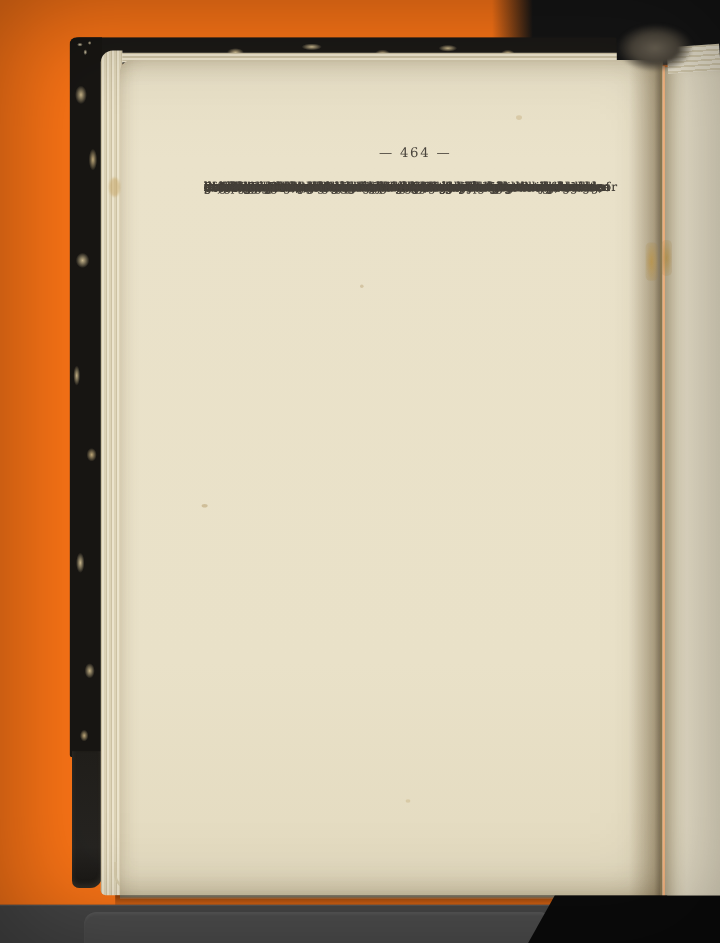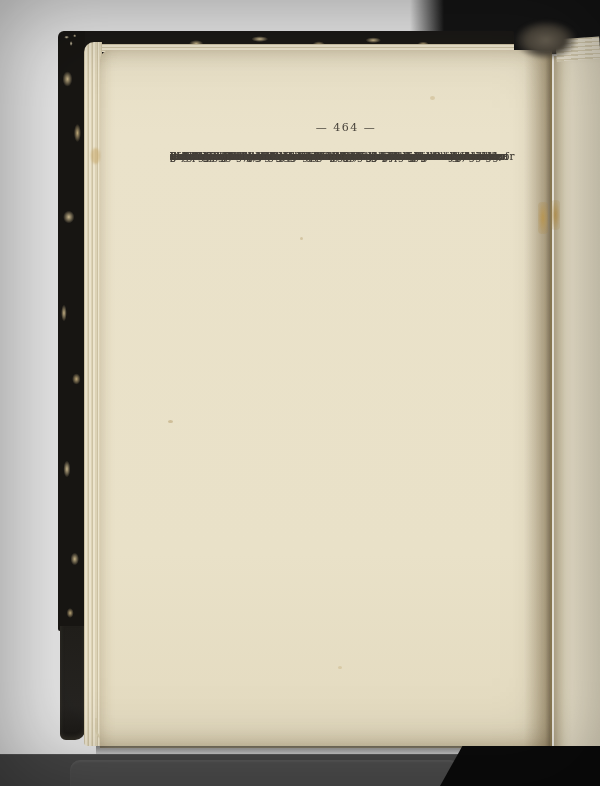--- a/index.html
+++ b/index.html
@@ -1,17 +1,17 @@
 <!DOCTYPE html>
 <html><head>
 <meta charset="utf-8">
 <style>
   html,body{margin:0;padding:0;background:#2c2c2c;}
   #stage{position:relative;width:600px;height:786px;overflow:hidden;
-         background:#e5e5e5;font-family:"DejaVu Serif","Liberation Serif",serif;}
+         background:#f97316;font-family:"DejaVu Serif","Liberation Serif",serif;}
   #stage *{position:absolute;box-sizing:border-box;}
 
   
   .vignette{left:0;top:0;width:600px;height:786px;z-index:40;pointer-events:none;
             box-shadow:inset 0 0 90px rgba(0,0,0,.38);}
 
   
   .bg-black-tr{left:410px;top:0;width:190px;height:54px;
                background:linear-gradient(90deg,rgba(21,21,21,0),#151515 34px);}
   .bg-black-rstrip{left:593px;top:48px;width:7px;height:92px;

